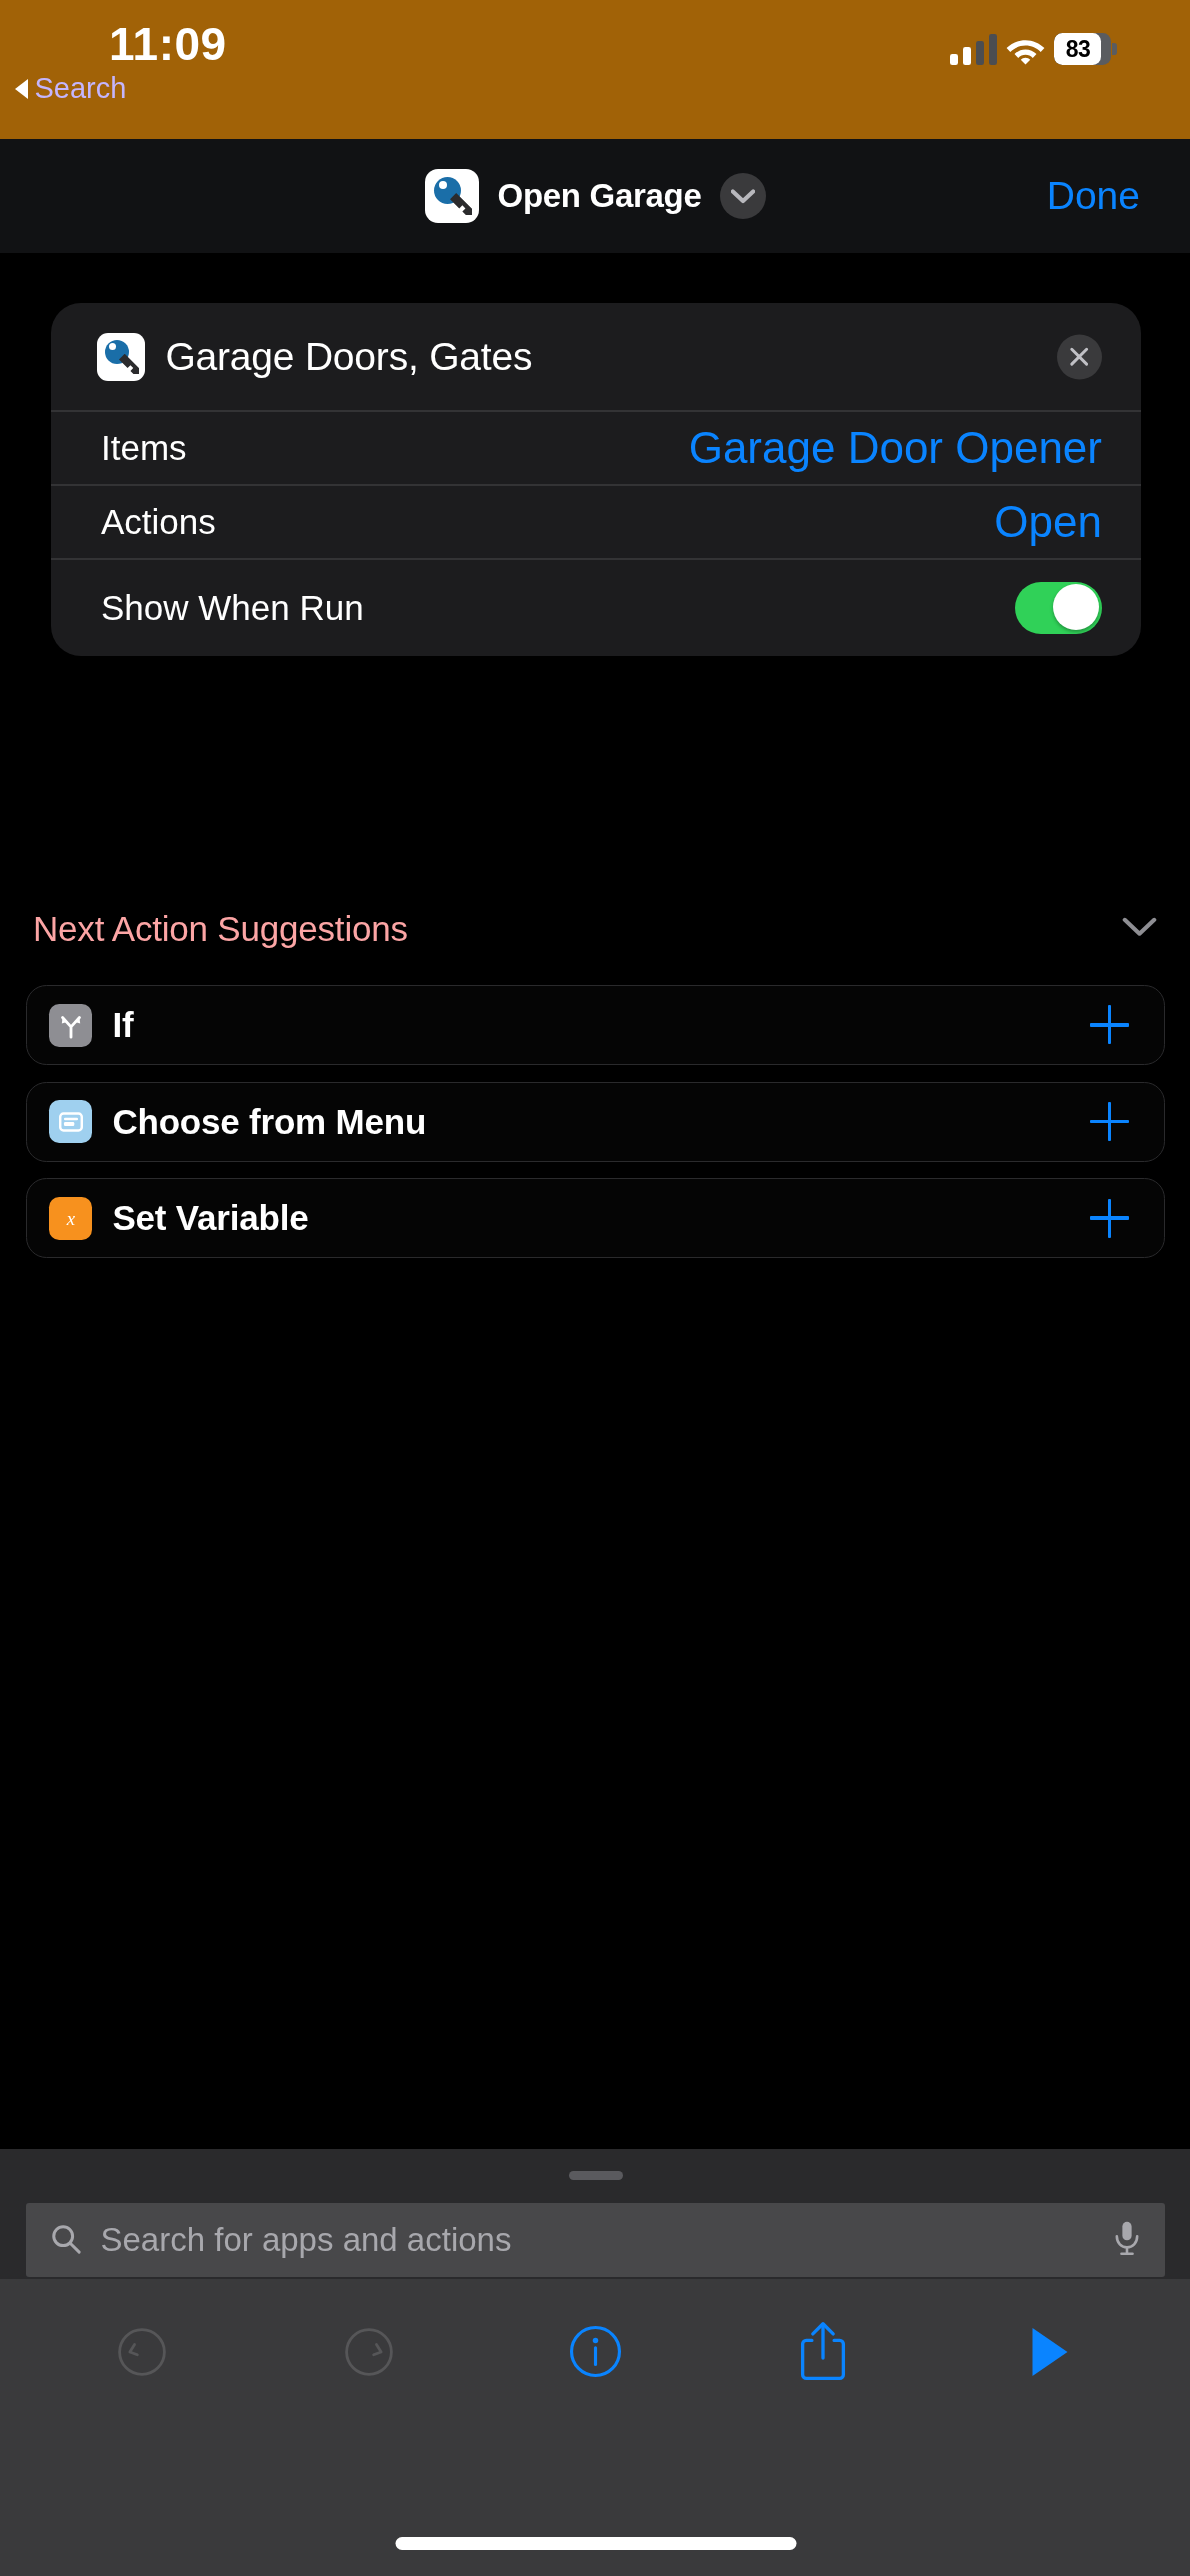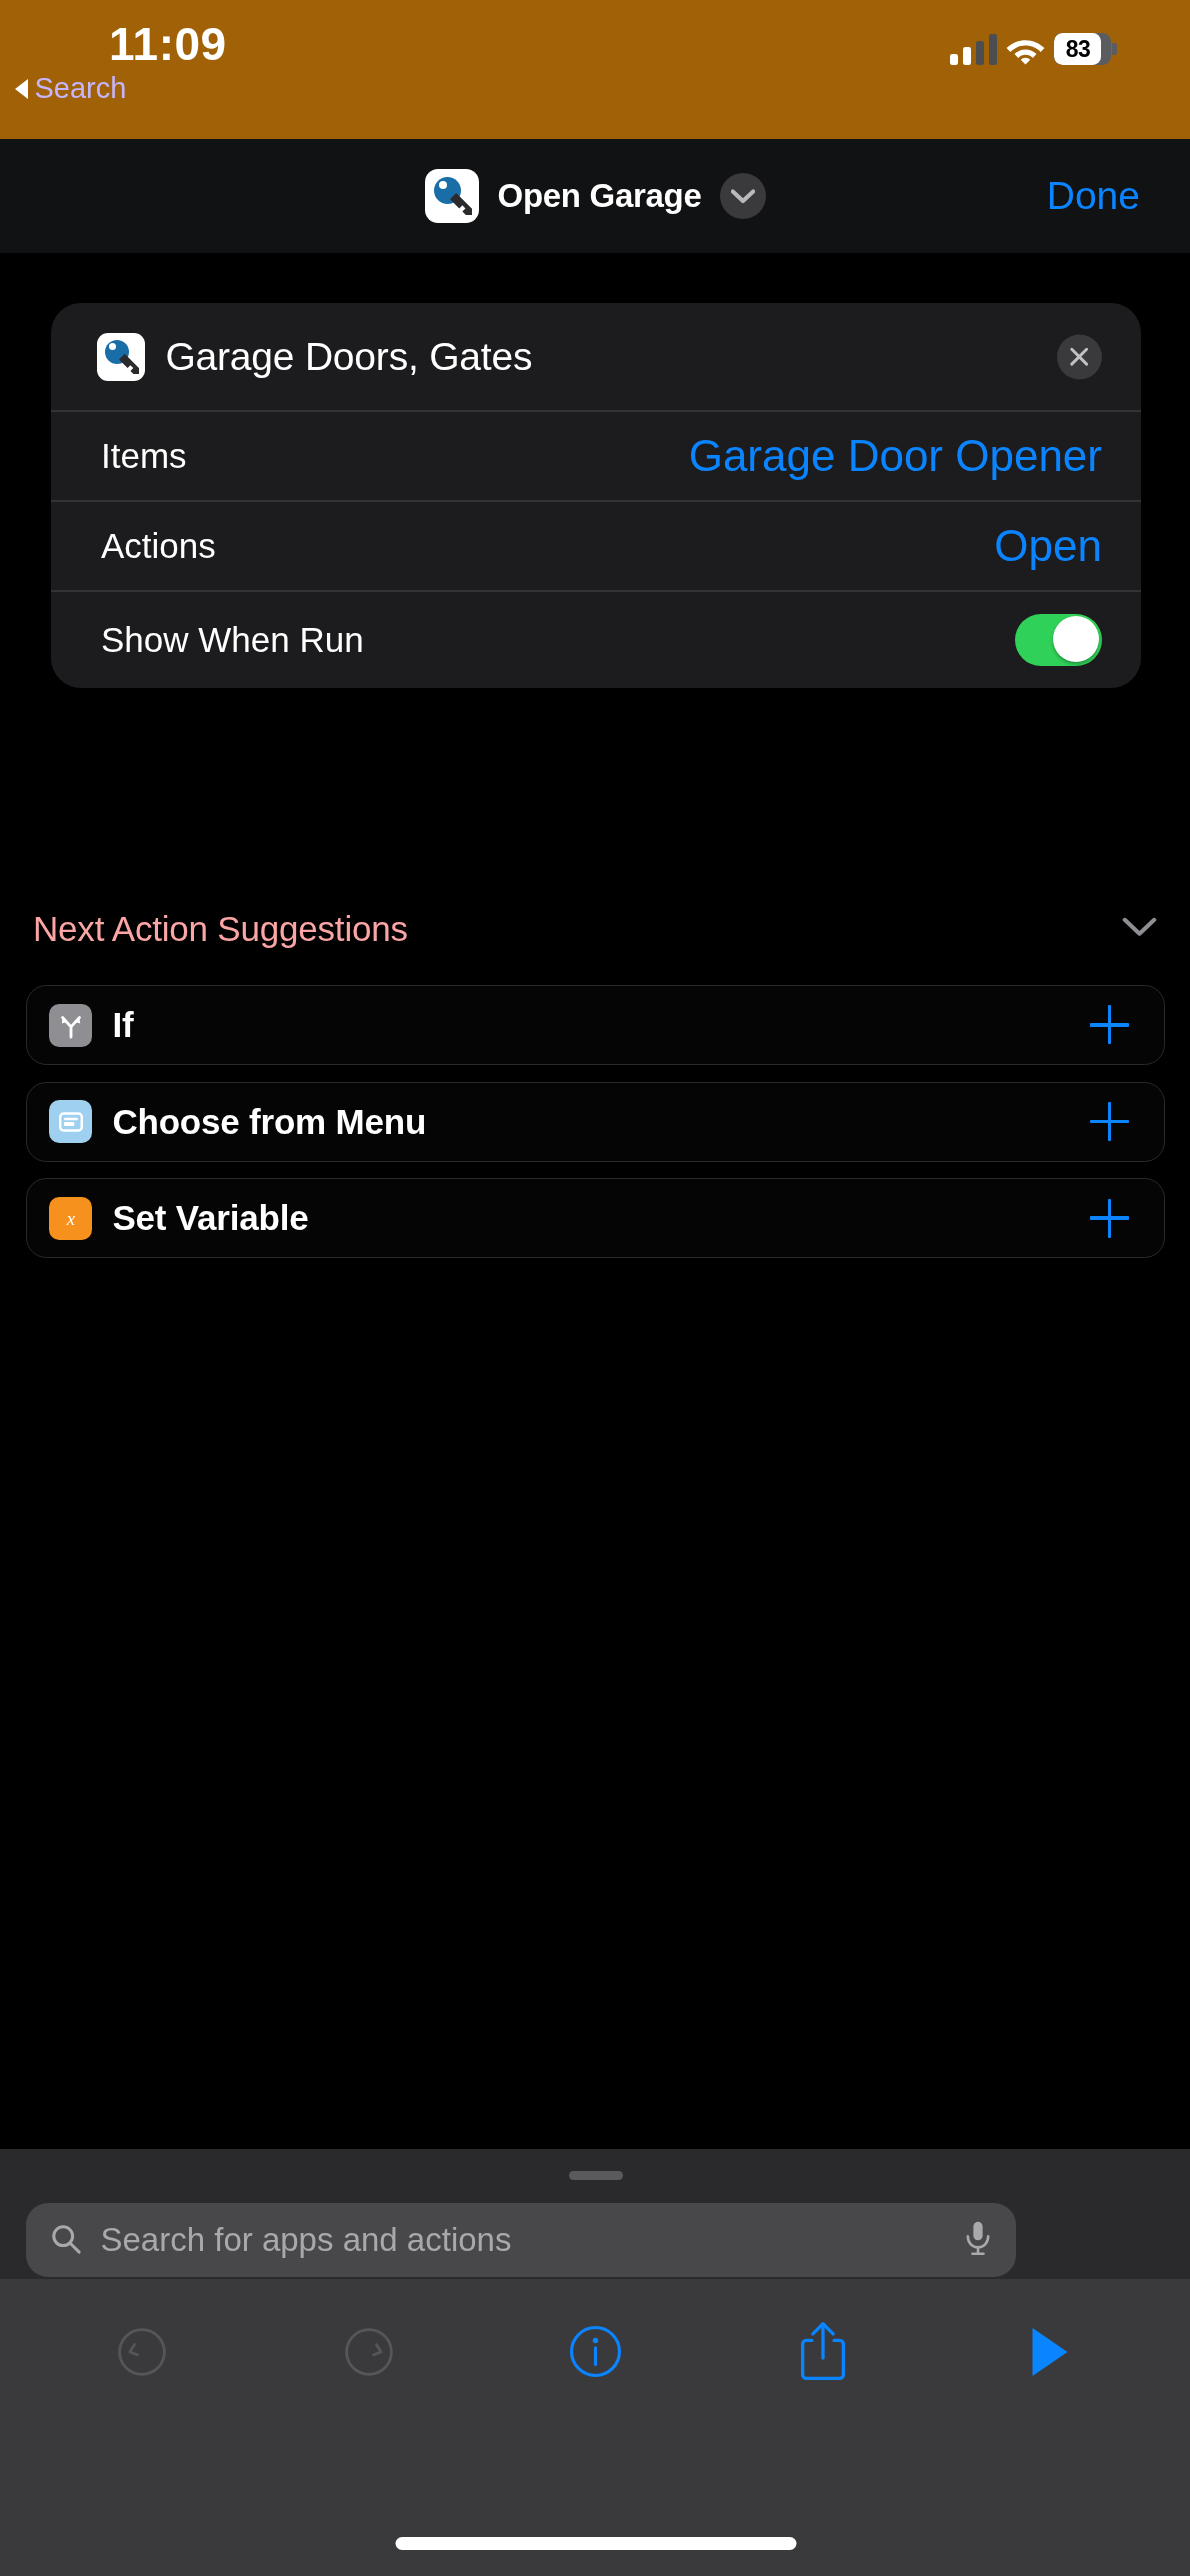--- a/index.html
+++ b/index.html
@@ -128,21 +128,21 @@
     position:absolute; right:39px; top:50%; transform:translateY(-50%);
     width:45px; height:45px; border-radius:50%;
     background:#3a3a3c;
     display:flex; align-items:center; justify-content:center;
   }
   .divider { height:1.9px; background:#333335; margin-left:0; }
   .row {
     height:69px; display:flex; align-items:center; justify-content:space-between;
     padding:0 39px 0 50px;
   }
-  .row-tall { height:88px; }
+  .row-tall { height:72px; }
   .row-label { font-size:35px; color:#fff; font-weight:400; }
   .row-value { font-size:44px; color:#0a84ff; font-weight:400; }
   .toggle {
     width:87px; height:52px; border-radius:26px; background:#30d158;
     position:relative; flex:0 0 auto;
   }
   .toggle .knob {
     position:absolute; right:2.8px; top:2.8px;
     width:46px; height:46px; border-radius:50%; background:#fff;
     box-shadow:0 1.9px 3.7px rgba(0,0,0,.3);
@@ -183,22 +183,22 @@
   
   .searchpanel {
     position:absolute; left:0; top:2149px; width:1191px; height:130px;
     background:#2a2a2c;
   }
   .grabber {
     position:absolute; left:50%; top:22px; transform:translateX(-50%);
     width:54px; height:9.3px; border-radius:4.6px; background:#5a5a5e;
   }
   .searchfield {
-    position:absolute; left:26px; top:54px; width:990px; height:74px;
-    background:#48484a; border-radius:22px;
+    position:absolute; left:26px; top:54px; width:1139px; height:74px;
+    background:#48484a; border-radius:3px;
     display:flex; align-items:center; padding:0 24px;
   }
   .search-ph {
     margin-left:18.5px; font-size:33px; color:#a8a8ad; font-weight:400;
     flex:1 1 auto;
   }
 
   
   .toolbar {
     position:absolute; left:0; top:2279px; width:1191px; height:145px;

